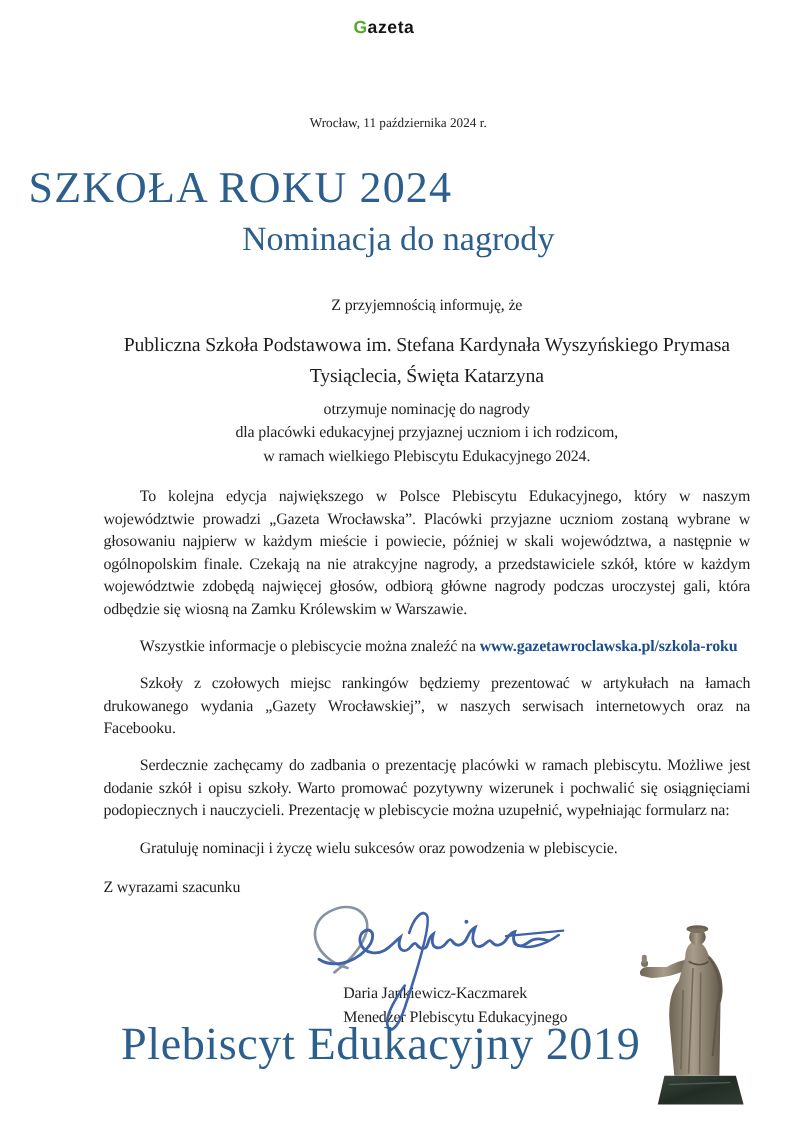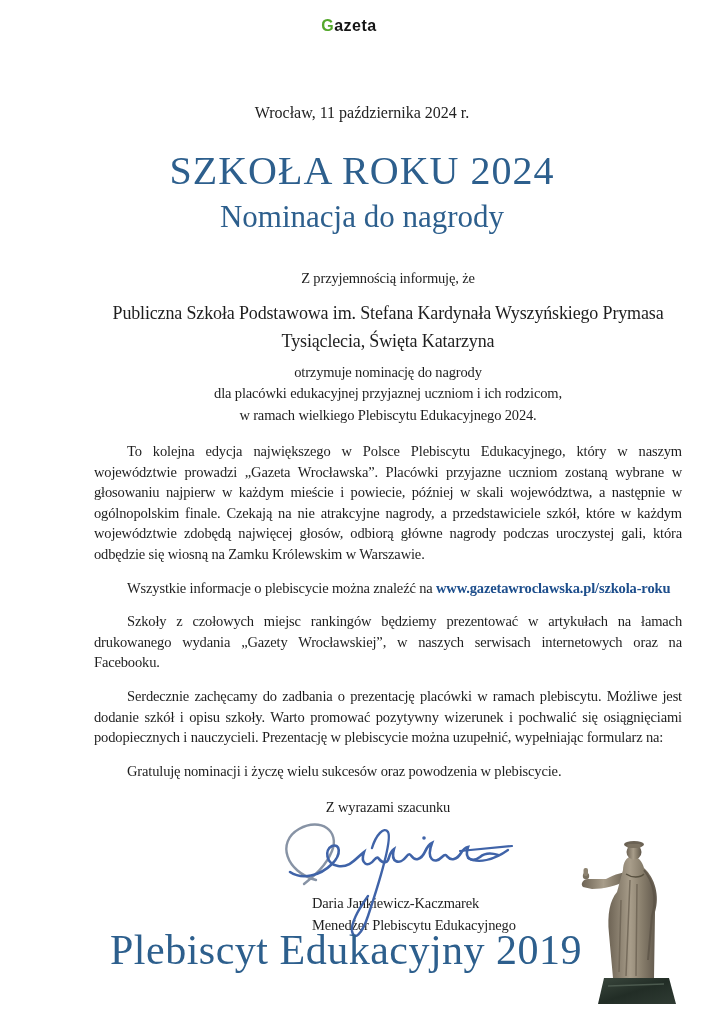--- a/index.html
+++ b/index.html
@@ -15,37 +15,37 @@
   
   .logo{position:absolute;top:18px;left:0;width:100%;text-align:center;
         font-family:"Liberation Sans","DejaVu Sans",sans-serif;}
   .logo-top{font-size:16px;font-weight:800;letter-spacing:.5px;color:#141414;
             margin-right:26px;line-height:16px;}
   .logo-g{color:#54a82c;}
   .logo-main{font-size:28px;font-weight:800;letter-spacing:-1px;color:#141414;
              line-height:30px;margin-top:-2px;}
   
   .dateline{position:absolute;top:104px;left:0;width:100%;text-align:center;
-            font-size:16px;color:#222;}
-  .title{position:absolute;top:146px;left:0;width:100%;text-align:center;
+            font-size:12px;color:#222;}
+  .title{position:absolute;top:146px;left:0;width:100%;
          font-size:40px;letter-spacing:1px;color:#2d5f8d;line-height:50px;}
   .subtitle{position:absolute;top:200px;left:0;width:100%;text-align:center;
             font-size:31px;color:#2d5f8d;line-height:34px;}
   .body-col{position:absolute;top:268px;left:68px;width:588px;
             font-size:14.5px;letter-spacing:-.15px;line-height:20.6px;color:#1e1e1e;}
   .center{text-align:center;}
   .intro{margin:0 0 10px 0;}
   .school{font-size:18px;line-height:28px;margin:0 0 7px 0;white-space:nowrap;}
   .award{margin:0;line-height:21.5px;}
   .para{margin:13px 0 0 0;text-align:justify;text-indent:33px;}
   .para.first{margin-top:15px;}
   .oneline{white-space:nowrap;}
   .link{color:#1d4e8c;font-weight:bold;text-decoration:none;cursor:pointer;}
   .linkline{margin:0;text-indent:0;}
-  .closing{margin:16px 0 0 0;text-align:center;}
+  .closing{margin:16px 0 0 0;text-align:left;}
   
   .sig-area{position:relative;margin:2px 0 0 218px;padding-top:72px;height:120px;}
   .signature-svg{position:absolute;left:-40px;top:-2px;pointer-events:none;}
   .signer{line-height:22px;}
   
   .footer-title{position:absolute;left:84px;top:926px;
                 font-size:42px;color:#2d5f8d;letter-spacing:.5px;}
   .statuette{position:absolute;left:548px;top:840px;}
 </style>
 </head>

